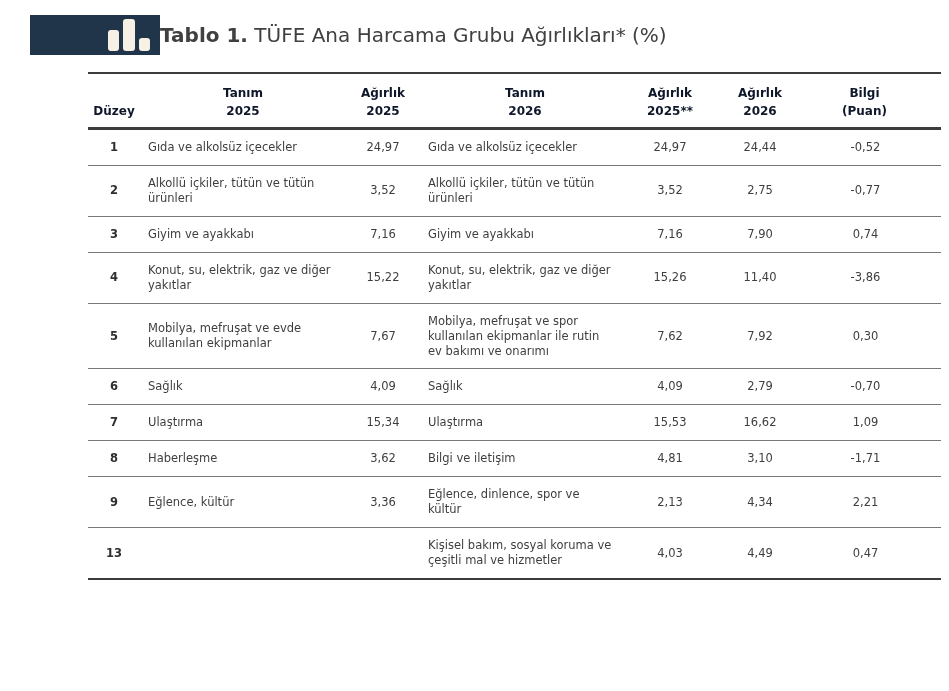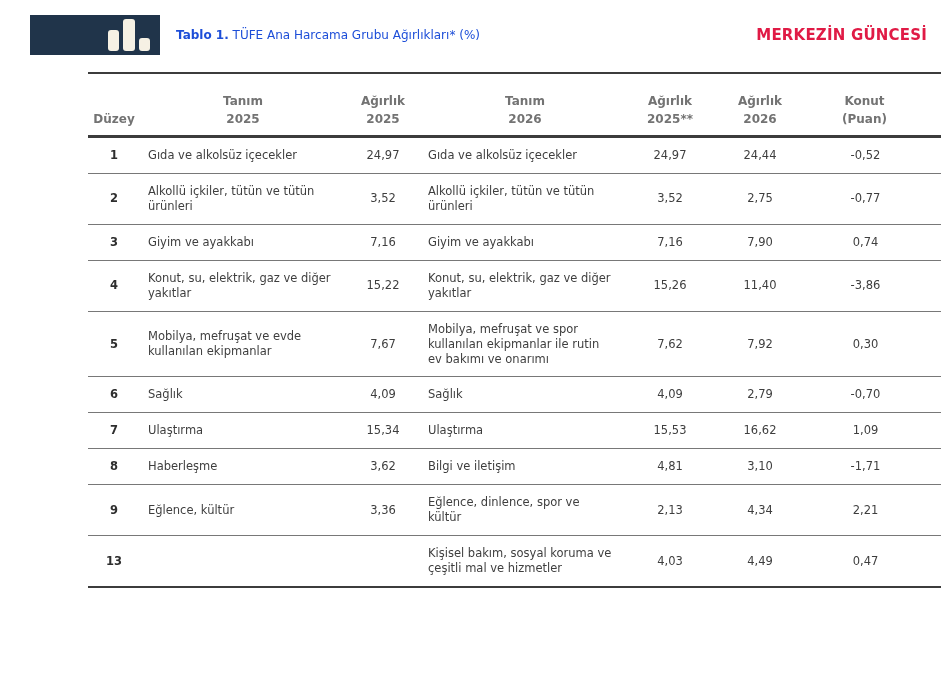--- a/index.html
+++ b/index.html
@@ -21,24 +21,23 @@
     background: #20344a;
     display: flex; align-items: flex-end; justify-content: flex-end;
     gap: 4px; padding: 0 10px 4px 0;
     flex: 0 0 auto;
   }
   .logo-bar { background: #f6f1e4; border-radius: 3px; }
   .logo-bar.b1 { width: 11px; height: 21px; }
   .logo-bar.b2 { width: 12px; height: 32px; }
   .logo-bar.b3 { width: 11px; height: 13px; }
   .title-wrap {
-    margin-left: 16px;
-    font-size: 12px;
+    font-size: 20px;
     white-space: nowrap;
-    color: #1d4ed8;
+    color: #404040;
   }
   .title-wrap .t-bold { font-weight: bold; }
   .brand {
     margin-left: auto;
     margin-right: 4px;
     font-weight: bold;
     font-size: 15px;
     letter-spacing: 0.2px;
     white-space: nowrap;
   }
@@ -55,23 +54,23 @@
   }
   col.c-duzey   { width: 52px; }
   col.c-tanim25 { width: 206px; }
   col.c-ag25    { width: 74px; }
   col.c-tanim26 { width: 210px; }
   col.c-ag25r   { width: 80px; }
   col.c-ag26    { width: 100px; }
   col.c-fark    { width: 131px; }
   thead tr { border-bottom: 3px solid #3c3c3c; }
   th {
-    font-size: 12px; font-weight: bold; color: #737373;
+    font-size: 12px; font-weight: bold; color: #0f172a;
     vertical-align: bottom;
-    padding: 18px 4px 7px 4px;
+    padding: 10px 4px 7px 4px;
     text-align: center;
     line-height: 1.5;
   }
   th.h-tanim { text-align: center; }
   tbody tr { border-top: 1.5px solid #787878; }
   td {
     padding: 10px 6px;
     text-align: center;
     vertical-align: middle;
     line-height: 1.3;
@@ -85,21 +84,20 @@
 
 <div class="page-header">
   <div class="logo-box" style="background: rgb(32, 52, 74);">
     <span class="logo-bar b1"></span>
     <span class="logo-bar b2"></span>
     <span class="logo-bar b3"></span>
   </div>
   <div class="title-wrap">
     <span class="t-bold">Tablo 1.</span><span> TÜFE Ana Harcama Grubu Ağırlıkları* (%)</span>
   </div>
-  <div class="brand" style="color: rgb(224, 26, 69);">MERKEZİN GÜNCESİ</div>
 </div>
 
 <div class="table-wrap">
   <table class="weights">
     <colgroup>
       <col class="c-duzey">
         <col class="c-tanim25">
         <col class="c-ag25">
       <col class="c-tanim26">
         <col class="c-ag25r">
@@ -126,21 +124,21 @@
           </th>
           <th class="h-num">
             <div>Ağırlık</div>
             <div>2025**</div>
           </th>
           <th class="h-num">
             <div>Ağırlık</div>
             <div>2026</div>
           </th>
           <th class="h-fark">
-            <div>Konut</div>
+            <div>Bilgi</div>
             <div>(Puan)</div>
           </th>
         </tr>
     </thead>
     <tbody>
         <tr>
           <td class="col-duzey">1</td>
           <td class="col-tanim">Gıda ve alkolsüz içecekler</td>
           <td class="col-num">24,97</td>
           <td class="col-tanim">Gıda ve alkolsüz içecekler</td>

